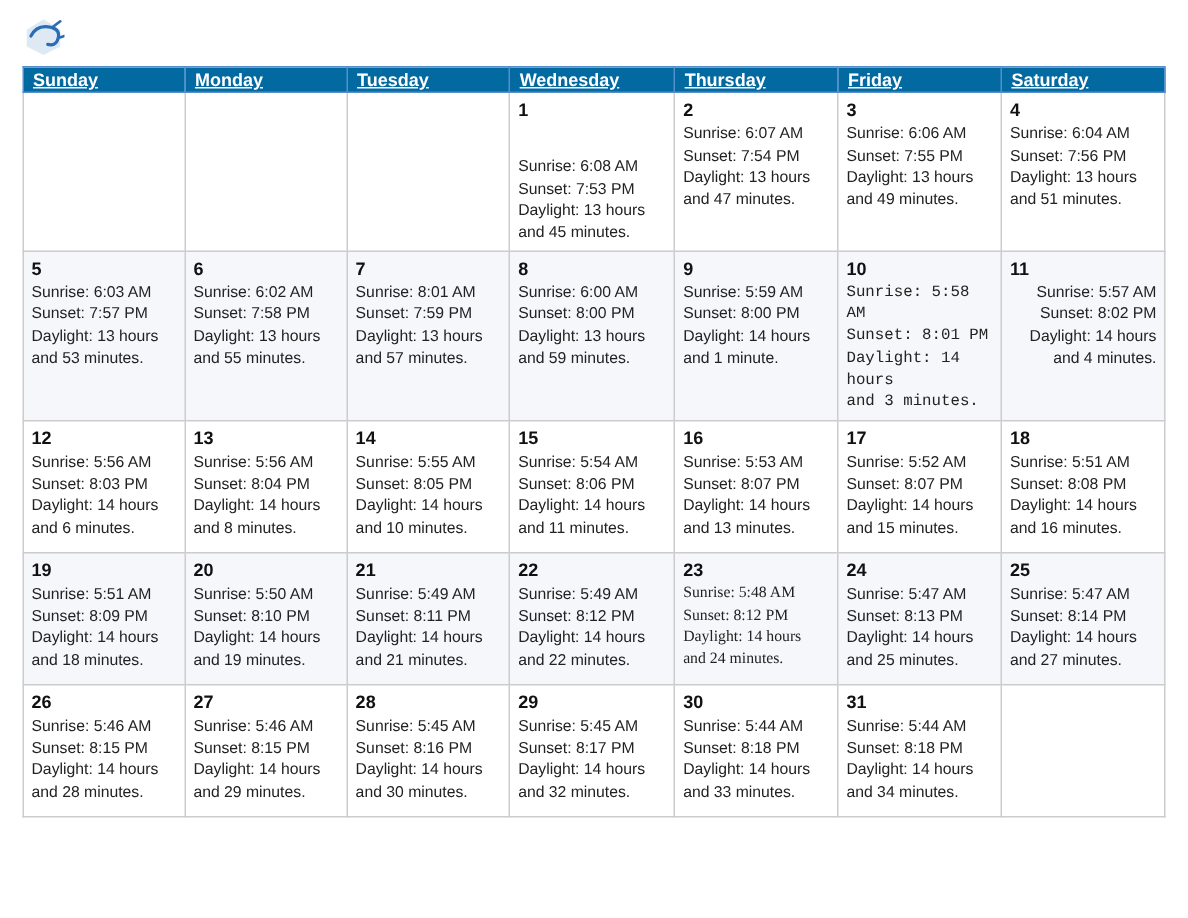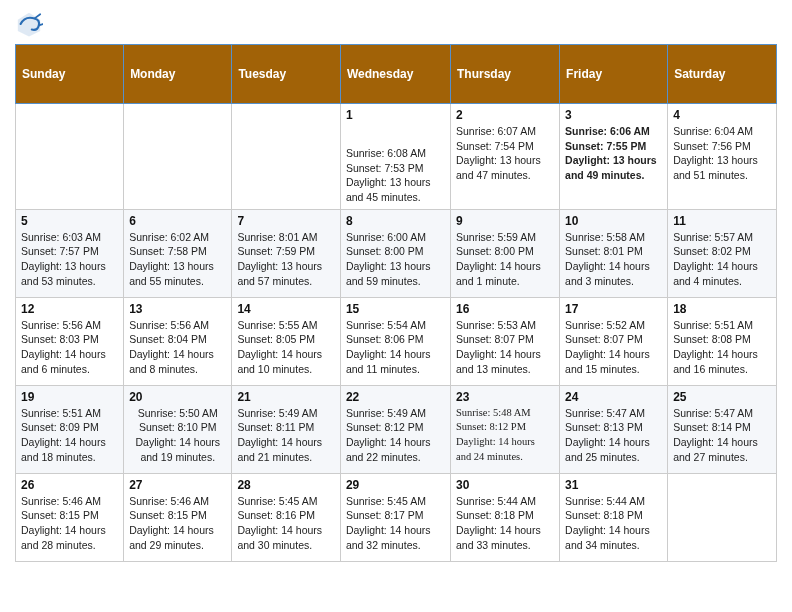--- a/index.html
+++ b/index.html
@@ -42,27 +42,28 @@
     .subtitle {
       font-size: 14px;
       color: #333;
     }
     .calendar {
       width: 100%;
       border-collapse: collapse;
       font-size: 11px;
     }
     .calendar thead tr th {
-      background-color: #a16207;
+      background-color: #0369a1;
       color: #fff;
       text-align: left;
-      padding: 22px 6px;
+      padding: 1px 6px;
       font-size: 12px;
       font-weight: bold;
       border: 1px solid #5590cc;
+      text-decoration: underline;
     }
     .calendar tbody tr td {
       vertical-align: top;
       border: 1px solid #ccc;
       padding: 4px 5px;
       width: 113px;
       min-height: 80px;
       height: 88px;
       background: #fff;
     }
@@ -135,21 +136,21 @@
         </td>
         <td>
           <span class="day-num">2</span>
           <div class="day-info" style="white-space: pre-line;">Sunrise: 6:07 AM
 Sunset: 7:54 PM
 Daylight: 13 hours
 and 47 minutes.</div>
         </td>
         <td>
           <span class="day-num">3</span>
-          <div class="day-info" style="white-space: pre-line; font-weight: bold;">Sunrise: 6:06 AM
+          <div class="day-info" style="white-space: pre-line;">Sunrise: 6:06 AM
 Sunset: 7:55 PM
 Daylight: 13 hours
 and 49 minutes.</div>
         </td>
         <td>
           <span class="day-num">4</span>
           <div class="day-info" style="white-space: pre-line;">Sunrise: 6:04 AM
 Sunset: 7:56 PM
 Daylight: 13 hours
 and 51 minutes.</div>
@@ -186,28 +187,28 @@
         </td>
         <td>
           <span class="day-num">9</span>
           <div class="day-info" style="white-space: pre-line;">Sunrise: 5:59 AM
 Sunset: 8:00 PM
 Daylight: 14 hours
 and 1 minute.</div>
         </td>
         <td>
           <span class="day-num">10</span>
-          <div class="day-info" style="white-space: pre-line;">Sunrise: 5:58 AM
+          <div class="day-info" style="white-space: pre-line; font-family: Liberation Mono, monospace;">Sunrise: 5:58 AM
 Sunset: 8:01 PM
 Daylight: 14 hours
 and 3 minutes.</div>
         </td>
         <td>
           <span class="day-num">11</span>
-          <div class="day-info" style="white-space: pre-line;">Sunrise: 5:57 AM
+          <div class="day-info" style="white-space: pre-line; text-align: right;">Sunrise: 5:57 AM
 Sunset: 8:02 PM
 Daylight: 14 hours
 and 4 minutes.</div>
         </td>
       </tr>
       <tr>
         <td>
           <span class="day-num">12</span>
           <div class="day-info" style="white-space: pre-line;">Sunrise: 5:56 AM
 Sunset: 8:03 PM
@@ -260,21 +261,21 @@
       <tr>
         <td>
           <span class="day-num">19</span>
           <div class="day-info" style="white-space: pre-line;">Sunrise: 5:51 AM
 Sunset: 8:09 PM
 Daylight: 14 hours
 and 18 minutes.</div>
         </td>
         <td>
           <span class="day-num">20</span>
-          <div class="day-info" style="white-space: pre-line; text-align: center;">Sunrise: 5:50 AM
+          <div class="day-info" style="white-space: pre-line;">Sunrise: 5:50 AM
 Sunset: 8:10 PM
 Daylight: 14 hours
 and 19 minutes.</div>
         </td>
         <td>
           <span class="day-num">21</span>
           <div class="day-info" style="white-space: pre-line;">Sunrise: 5:49 AM
 Sunset: 8:11 PM
 Daylight: 14 hours
 and 21 minutes.</div>

